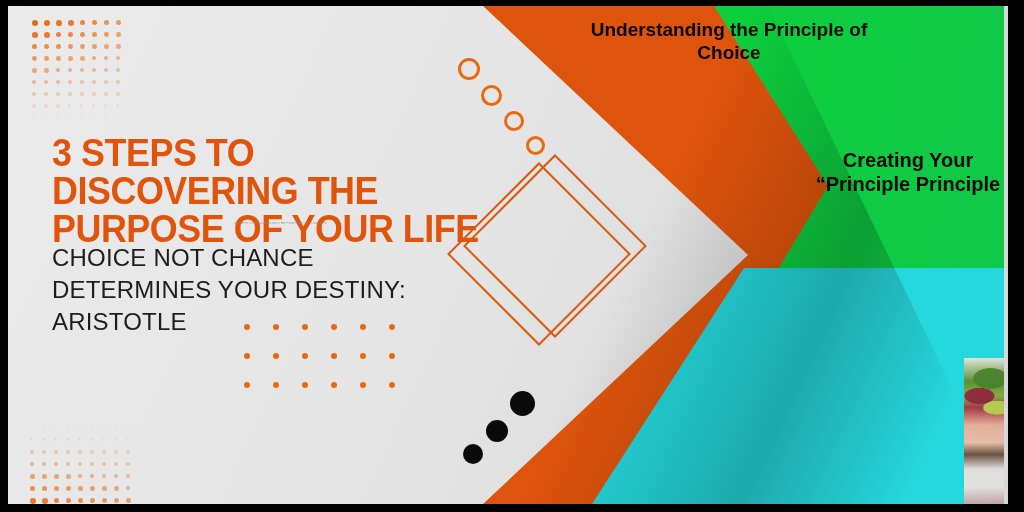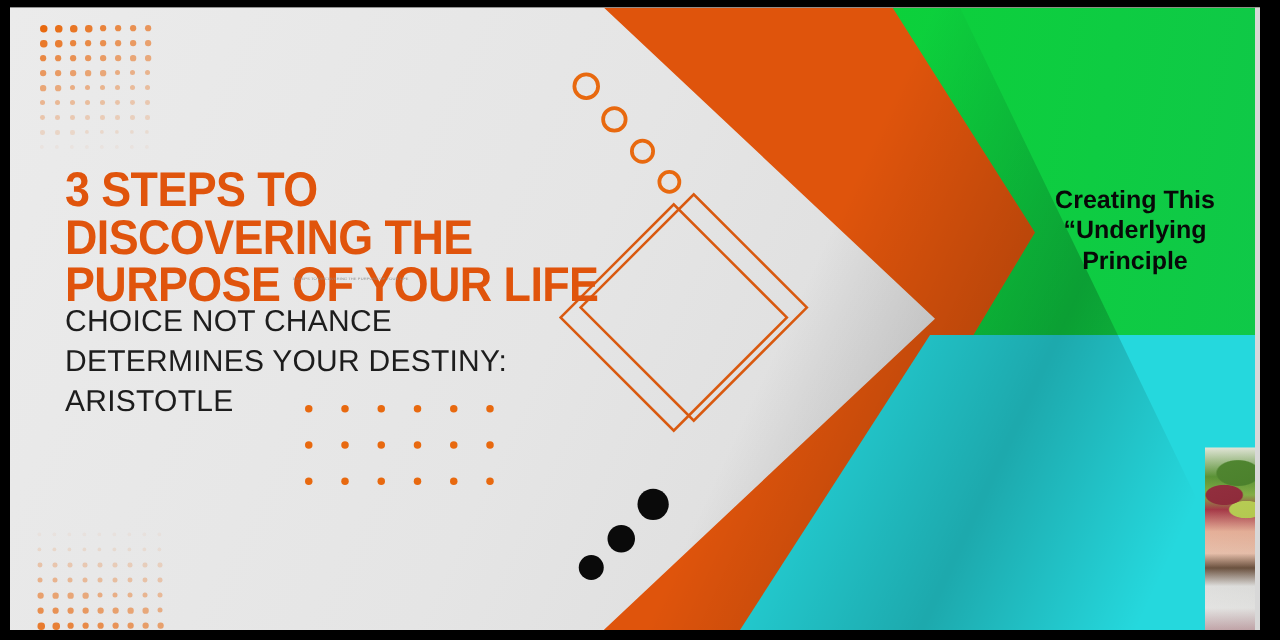--- a/index.html
+++ b/index.html
@@ -406,18 +406,19 @@
     <div class="blackdot" style="left:478px; top:414px; width:22px; height:22px;"></div>
     <div class="blackdot" style="left:455px; top:438px; width:20px; height:20px;"></div>
 
     <div class="headline">3 STEPS TO DISCOVERING THE PURPOSE OF YOUR LIFE</div>
 
     <div class="microtext">3 STEPS TO DISCOVERING THE PURPOSE OF YOUR LIFE</div>
 
     <div class="subhead">CHOICE NOT CHANCE DETERMINES YOUR DESTINY: ARISTOTLE</div>
 
 
-
-    <div class="panel-text" id="panel-green-text">Creating This “Underlying Principle</div>
+    <div class="panel-text" id="panel-orange-text">Understanding the Principle of Choice</div>
+
+    <div class="panel-text" id="panel-green-text">Creating Your “Principle Principle</div>
 
 
   </div>
 </div>
 
 </body></html>

